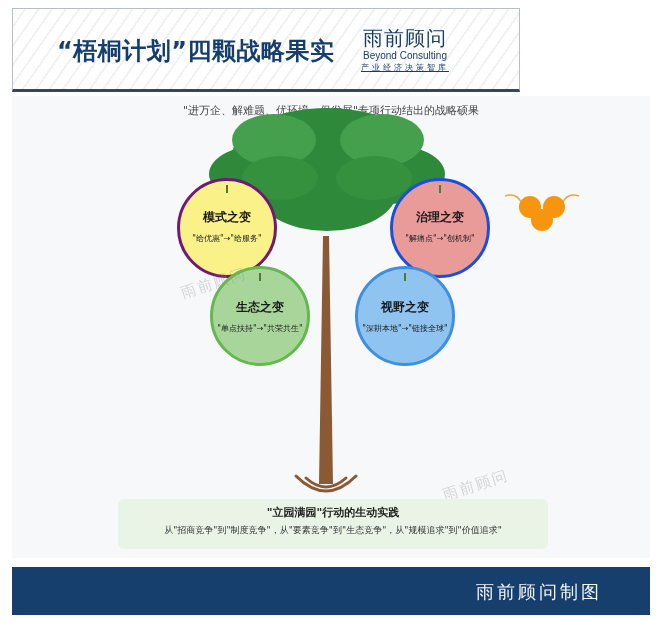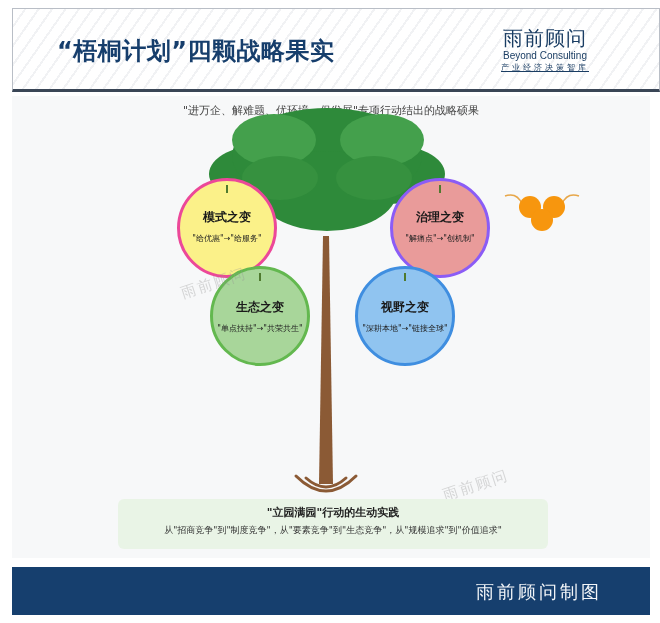--- a/index.html
+++ b/index.html
@@ -1,35 +1,35 @@
 <!DOCTYPE html>
 <html><head>
   <meta charset="utf-8">
   <style>
     * { margin: 0; padding: 0; box-sizing: border-box; }
     body { width: 660px; height: 623px; background: #ffffff; font-family: "DejaVu Sans", sans-serif; position: relative; overflow: hidden; }
     .header {
-      position: absolute; left: 12px; top: 8px; width: 648px; height: 84px;
+      position: absolute; left: 12px; top: 8px; width: 508px; height: 84px;
       background: repeating-linear-gradient(125deg, #ffffff 0px, #ffffff 9px, #f1f2f4 9px, #f1f2f4 11px);
       border: 1px solid #b9bec6; border-bottom: 3px solid #3a4656;
     }
     .title { position: absolute; left: 44px; top: 26px; font-size: 24px; font-weight: bold; color: #163e6c; letter-spacing: 0.5px; }
     .brand { position: absolute; right: 70px; top: 18px; text-align: center; color: #1a3d63; }
     .brand .cn { font-family: "DejaVu Serif", serif; font-size: 20px; letter-spacing: 1px; line-height: 22px; }
     .brand .en { font-family: "Liberation Sans", sans-serif; font-size: 10px; line-height: 13px; }
     .brand .sub { font-size: 8px; letter-spacing: 3px; line-height: 12px; text-decoration: underline; }
     .main { position: absolute; left: 12px; top: 96px; width: 638px; height: 462px; background: #f7f8f9; }
     .subtitle { position: absolute; left: 0; width: 100%; top: 7px; text-align: center; font-size: 11px; color: #444; }
     svg.tree { position: absolute; left: 0; top: 0; }
     .circle { position: absolute; border-radius: 50%; text-align: center; }
     .circle .name { position: absolute; left: 0; width: 100%; font-size: 12px; font-weight: bold; color: #1a1a1a; }
     .circle .desc { position: absolute; left: 0; width: 100%; font-size: 8px; color: #222; }
     .circle .stem { position: absolute; left: 50%; top: 4px; width: 1.5px; height: 8px; margin-left: -1px; background: #4f7a2f; }
-    .c-yellow { left: 165px; top: 82px; width: 100px; height: 100px; background: #fbf189; border: 3px solid #ec4899; }
-    .c-red { left: 378px; top: 82px; width: 100px; height: 100px; background: #e99b9a; border: 3px solid #8b5cf6; }
+    .c-yellow { left: 165px; top: 82px; width: 100px; height: 100px; background: #fbf189; border: 3px solid #701a75; }
+    .c-red { left: 378px; top: 82px; width: 100px; height: 100px; background: #e99b9a; border: 3px solid #1d4ed8; }
     .c-green { left: 198px; top: 170px; width: 100px; height: 100px; background: #a8d69a; border: 3px solid #63b84f; }
     .c-blue { left: 343px; top: 170px; width: 100px; height: 100px; background: #90c4f0; border: 3px solid #3f8ee0; }
     .watermark { position: absolute; font-family: "DejaVu Serif", serif; color: rgba(150,150,150,0.35); font-size: 15px; transform: rotate(-18deg); letter-spacing: 2px; }
     .practice { position: absolute; left: 106px; top: 403px; width: 430px; height: 50px; background: #e9f4e6; border-radius: 6px; text-align: center; }
     .practice .ph { font-size: 11px; font-weight: bold; color: #222; margin-top: 6px; }
     .practice .pd { font-size: 9px; color: #333; margin-top: 4px; }
     .footer { position: absolute; left: 12px; top: 567px; width: 638px; height: 48px; background: #163f6e; }
     .footer .credit { position: absolute; right: 48px; top: 13px; font-family: "DejaVu Serif", serif; color: #f2f5f8; font-size: 18px; letter-spacing: 3px; text-align: right; }
   </style>
 </head>

